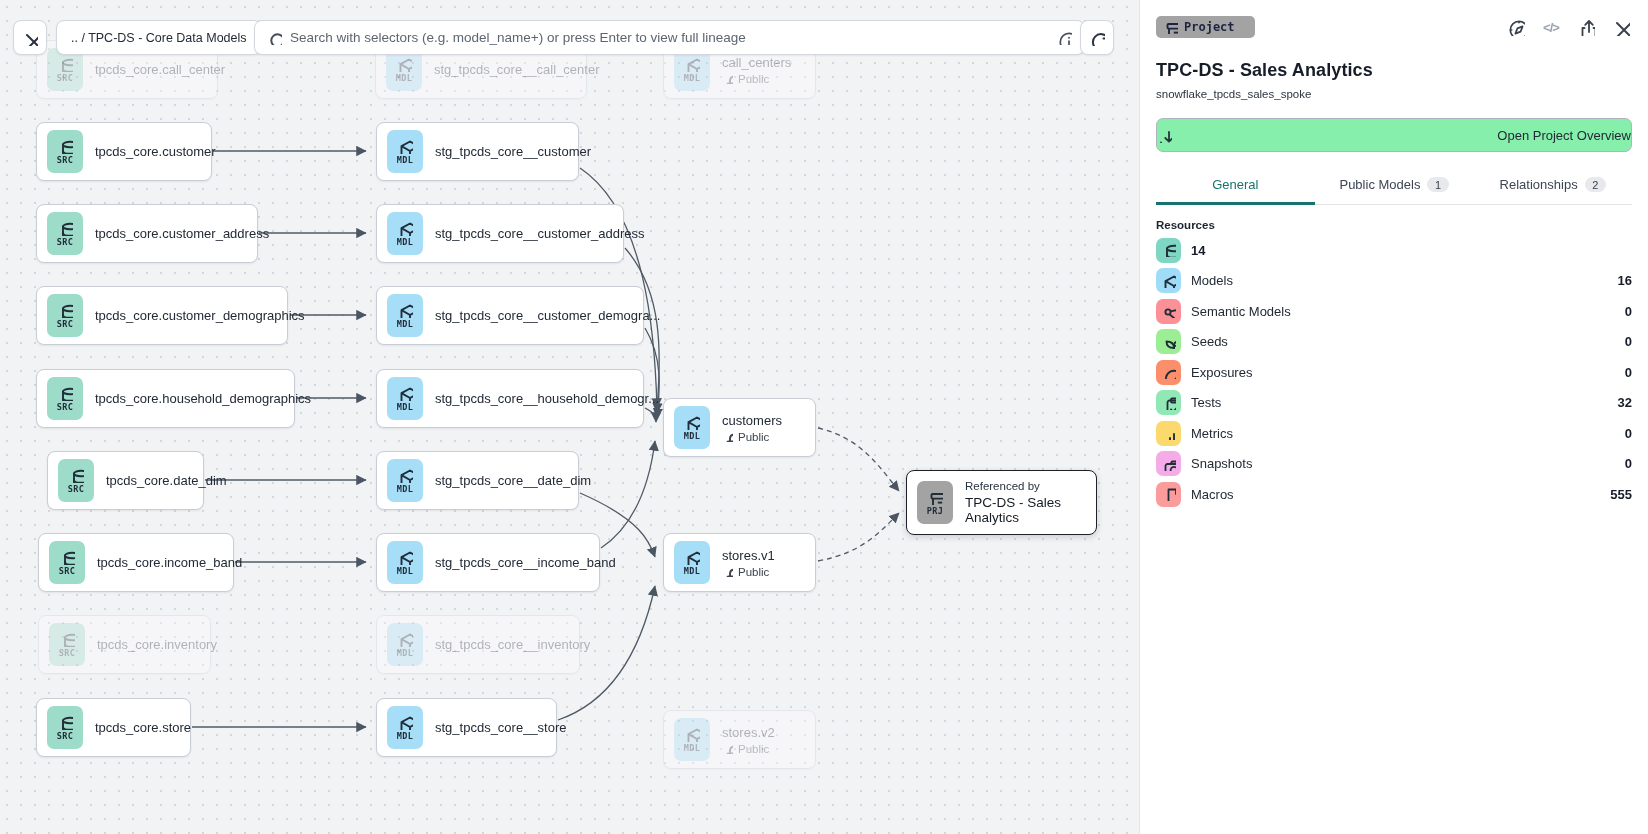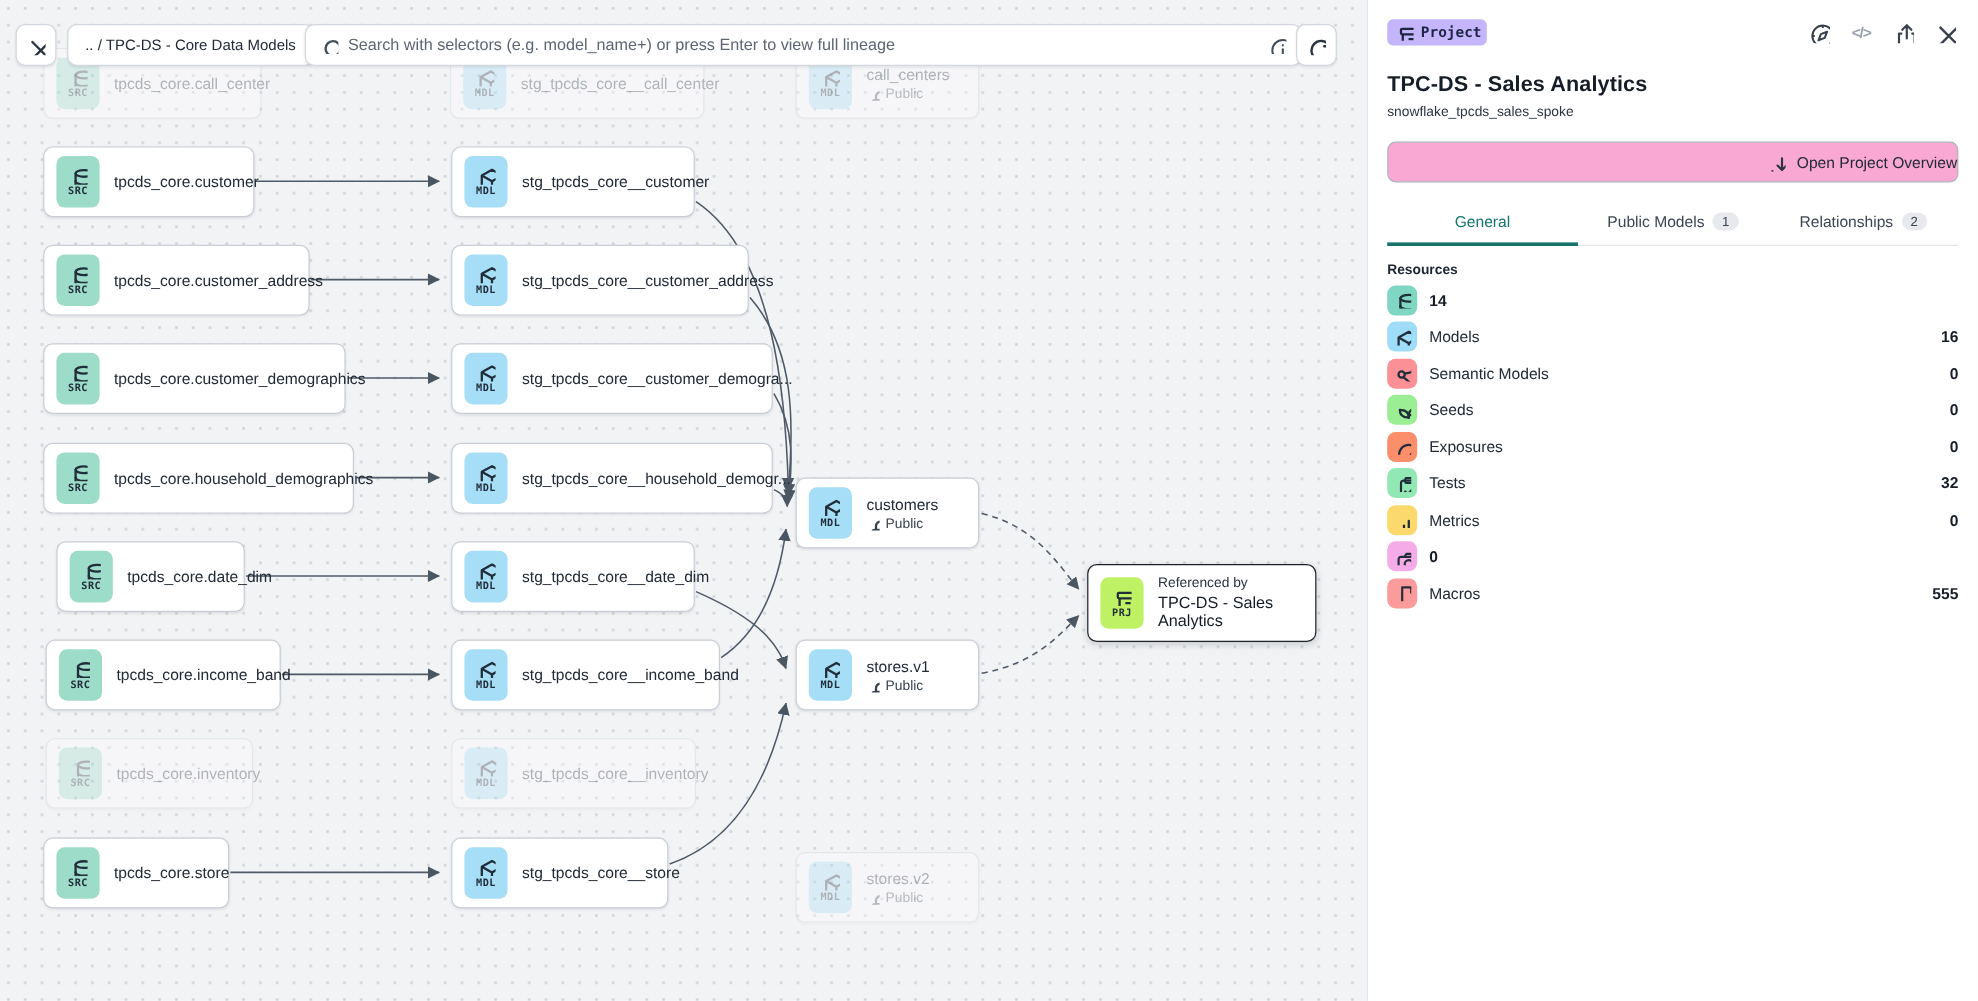--- a/index.html
+++ b/index.html
@@ -14,21 +14,21 @@
   .edges { position:absolute; left:0; top:0; z-index:1; }
 
   .node { position:absolute; z-index:2; background:#fff; border:1px solid #c9ced6;
     border-radius:8px; box-shadow:0 1px 2px rgba(20,30,40,.08);
     display:flex; align-items:center; gap:12px; padding:0 14px 0 10px; height:59px; cursor:pointer; }
   .node.faded { opacity:.32; }
   .node .badge { width:36px; height:43px; border-radius:7px; display:flex; flex-direction:column;
     align-items:center; justify-content:center; gap:1px; flex:0 0 auto; }
   .badge.src { background:#9cdcc9; }
   .badge.mdl { background:#a6def7; }
-  .badge.prj { background:#bef264;text-align:right; }
+  .badge.prj { background:#a3a3a3;text-align:right; }
   .badge svg { width:15px; height:15px; stroke:#222d3a; }
   .badge .btext { font-family:"DejaVu Sans Mono","Liberation Mono",monospace;
     font-size:8.5px; font-weight:bold; color:#222d3a; letter-spacing:.4px; }
   .nlabel { font-size:13px; color:#222a35; white-space:nowrap; overflow:hidden; }
   .node .sub { display:flex; align-items:center; gap:5px; font-size:11.5px; color:#39424e; margin-top:3px; }
   .node .sub svg { width:11px; height:11px; stroke:#39424e; }
   .node.prjnode { border:1.6px solid #1c2128; height:65px; box-shadow:0 2px 6px rgba(20,30,40,.18); }
   .prj-ref { font-size:11.5px; color:#2a3340; }
   .prj-title { font-size:13.5px; color:#141b24; margin-top:3px; }
 
@@ -42,33 +42,33 @@
   .searchbox { padding:0 12px; gap:8px; cursor:text; }
   .searchbox svg { width:15px; height:15px; stroke:#434e5b; flex:0 0 auto; }
   .searchbox input { border:none; outline:none; flex:1; font-size:13.5px;
     font-family:inherit; color:#222a35; background:transparent; }
   .searchbox input::placeholder { color:#5d6571; }
 
   
   .panel { position:absolute; left:1139px; top:0; width:509px; height:834px; background:#fff;
     border-left:1px solid #e3e5e9; padding:16px 16px 0 16px; }
   .panel-top { display:flex; align-items:center; justify-content:space-between; }
-  .type-badge { display:inline-flex; align-items:center; gap:6px; background:#c4b5fd; color:#1d2440;
+  .type-badge { display:inline-flex; align-items:center; gap:6px; background:#a3a3a3; color:#1d2440;
     font-family:"DejaVu Sans Mono","Liberation Mono",monospace; font-size:12px; font-weight:bold;
-    border-radius:5px; padding:4px 4px 4px 8px; }
+    border-radius:5px; padding:4px 20px 4px 8px; }
   .type-badge svg { width:14px; height:14px; stroke:#1d2440; }
   .hicons { display:flex; align-items:center; gap:13px; }
   .hicon { width:22px; height:22px; display:flex; align-items:center; justify-content:center; cursor:pointer; }
   .hicon svg { width:18px; height:18px; stroke:#38414d; }
   .hicon .codetxt { font-size:13px; font-weight:bold; color:#9aa2ac; letter-spacing:-1px; }
 
   .ptitle { font-size:18px; font-weight:bold; color:#161d28; margin-top:22px; letter-spacing:.1px; }
   .psub { font-size:11.5px; color:#2c3540; margin-top:7px; }
   .overview-btn { margin-top:18px; width:100%; height:34px; border:1px solid #aeb5bf; border-radius:7px;
-    background:#f9a8d4; display:flex; align-items:center; justify-content:flex-end; gap:9px;
+    background:#86efac; display:flex; align-items:center; justify-content:space-between; gap:9px;
     font-size:13px; color:#222a35; font-family:inherit; cursor:pointer; }
   .overview-btn svg { width:15px; height:15px; stroke:#2a3340; }
 
   .tabs { display:flex; margin-top:16px; border-bottom:1px solid #e2e4e8; }
   .tab { flex:1; display:flex; align-items:center; justify-content:center; gap:7px;
     font-size:13px; color:#3c4553; padding:9px 0 10px; cursor:pointer;
     border-bottom:3px solid transparent; margin-bottom:-1px; }
   .tab.active { color:#15756e; font-weight:normal; border-bottom-color:#15756e; }
   .tab .pill { background:#e7e9ec; color:#39424e; border-radius:999px; font-size:11px;
     padding:1.5px 7.5px; font-weight:normal; }
@@ -625,20 +625,21 @@
         </span>
         <span class="res-label">Metrics</span>
         <span class="res-count">0</span>
       </div>
       <div class="res-row">
         <span class="res-ico" style="background: rgb(246, 171, 233);">
           <svg>
             <use href="#i-camera"></use>
           </svg>
         </span>
+        <span class="res-label">Snapshots</span>
         <span class="res-count">0</span>
       </div>
       <div class="res-row">
         <span class="res-ico" style="background: rgb(251, 155, 155);">
           <svg>
             <use href="#i-file"></use>
           </svg>
         </span>
         <span class="res-label">Macros</span>
         <span class="res-count">555</span>

